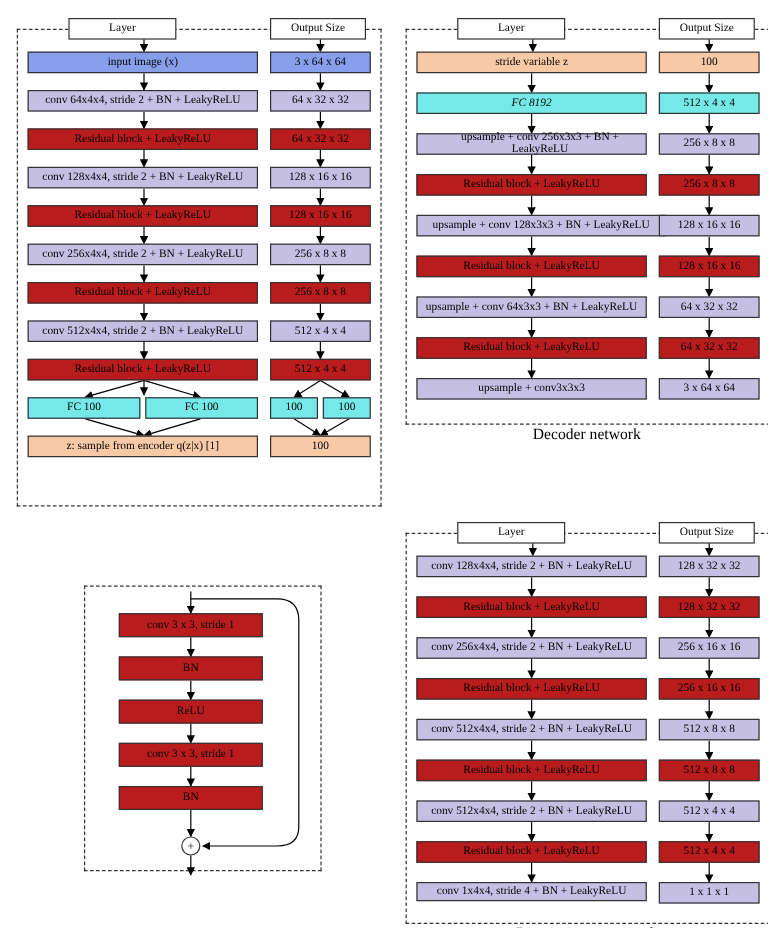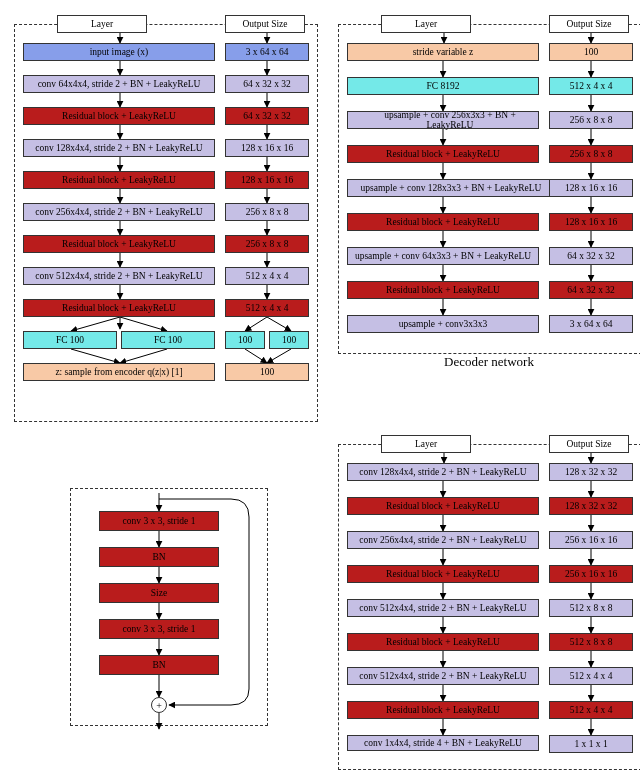--- a/index.html
+++ b/index.html
@@ -121,21 +121,21 @@
             <line x1="252" x2="252" y1="206" y2="222" class="ah"></line>
             <line x1="104" x2="104" y1="240" y2="256" class="ah"></line>
             <line x1="252" x2="252" y1="240" y2="256" class="ah"></line>
             <line x1="104" x2="104" y1="274" y2="290" class="ah"></line>
             <line x1="252" x2="252" y1="274" y2="290" class="ah"></line>
           </g>
     </svg>
     <div id="decBoxes">
           <div class="bx peach" style="left: 8px; top: 18px; width: 192px; height: 18px;">stride variable z</div>
           <div class="bx peach" style="left: 210px; top: 18px; width: 84px; height: 18px;">100</div>
-          <div class="bx cyan" style="left: 8px; top: 52px; width: 192px; height: 18px;">FC 8192</div>
+          <div class="bx cyan" style="left: 8px; top: 52px; width: 192px; height: 18px; font-style: italic;">FC 8192</div>
           <div class="bx cyan" style="left: 210px; top: 52px; width: 84px; height: 18px;">512 x 4 x 4</div>
           <div class="bx pur" style="left: 8px; top: 86px; width: 192px; height: 18px; padding-left: 16px;">upsample + conv 256x3x3 + BN + LeakyReLU</div>
           <div class="bx pur" style="left: 210px; top: 86px; width: 84px; height: 18px;">256 x 8 x 8</div>
           <div class="bx yel" style="left: 8px; top: 120px; width: 192px; height: 18px;">Residual block + LeakyReLU</div>
           <div class="bx yel" style="left: 210px; top: 120px; width: 84px; height: 18px;">256 x 8 x 8</div>
           <div class="bx pur" style="left: 8px; top: 154px; width: 208px; height: 18px;">upsample + conv 128x3x3 + BN + LeakyReLU</div>
           <div class="bx pur" style="left: 210px; top: 154px; width: 84px; height: 18px;">128 x 16 x 16</div>
           <div class="bx yel" style="left: 8px; top: 188px; width: 192px; height: 18px;">Residual block + LeakyReLU</div>
           <div class="bx yel" style="left: 210px; top: 188px; width: 84px; height: 18px;">128 x 16 x 16</div>
           <div class="bx pur" style="left: 8px; top: 222px; width: 192px; height: 18px;">upsample + conv 64x3x3 + BN + LeakyReLU</div>
@@ -159,21 +159,21 @@
             <line x1="88" x2="88" y1="186" y2="208" class="ah"></line>
           </g>
 
       <path class="ah" d="M88 10 L160 10 Q178 10 178 28 L178 200 Q178 216 160 216 L98 216"></path>
 
       <line class="ah" x1="88" y1="224" x2="88" y2="240"></line>
     </svg>
     <div id="resBoxes">
           <div class="bx yel" style="left: 28px; top: 22px; width: 120px; height: 20px;">conv 3 x 3, stride 1</div>
           <div class="bx yel" style="left: 28px; top: 58px; width: 120px; height: 20px;">BN</div>
-          <div class="bx yel" style="left: 28px; top: 94px; width: 120px; height: 20px;">Size</div>
+          <div class="bx yel" style="left: 28px; top: 94px; width: 120px; height: 20px;">ReLU</div>
           <div class="bx yel" style="left: 28px; top: 130px; width: 120px; height: 20px;">conv 3 x 3, stride 1</div>
           <div class="bx yel" style="left: 28px; top: 166px; width: 120px; height: 20px;">BN</div>
         </div>
     <div class="bx" style="left:80px;top:208px;width:16px;height:16px;border-radius:50%;background:#fff;font-size:10px">+</div>
   </div>
 
   <div class="panel" style="left:330px;top:426px;width:302px;height:324px">
     <div class="bx hdr" style="left:42px;top:-10px;width:90px;height:18px">Layer</div>
     <div class="bx hdr" style="left:210px;top:-10px;width:80px;height:18px">Output Size</div>
     <svg class="wires" width="302" height="324">

